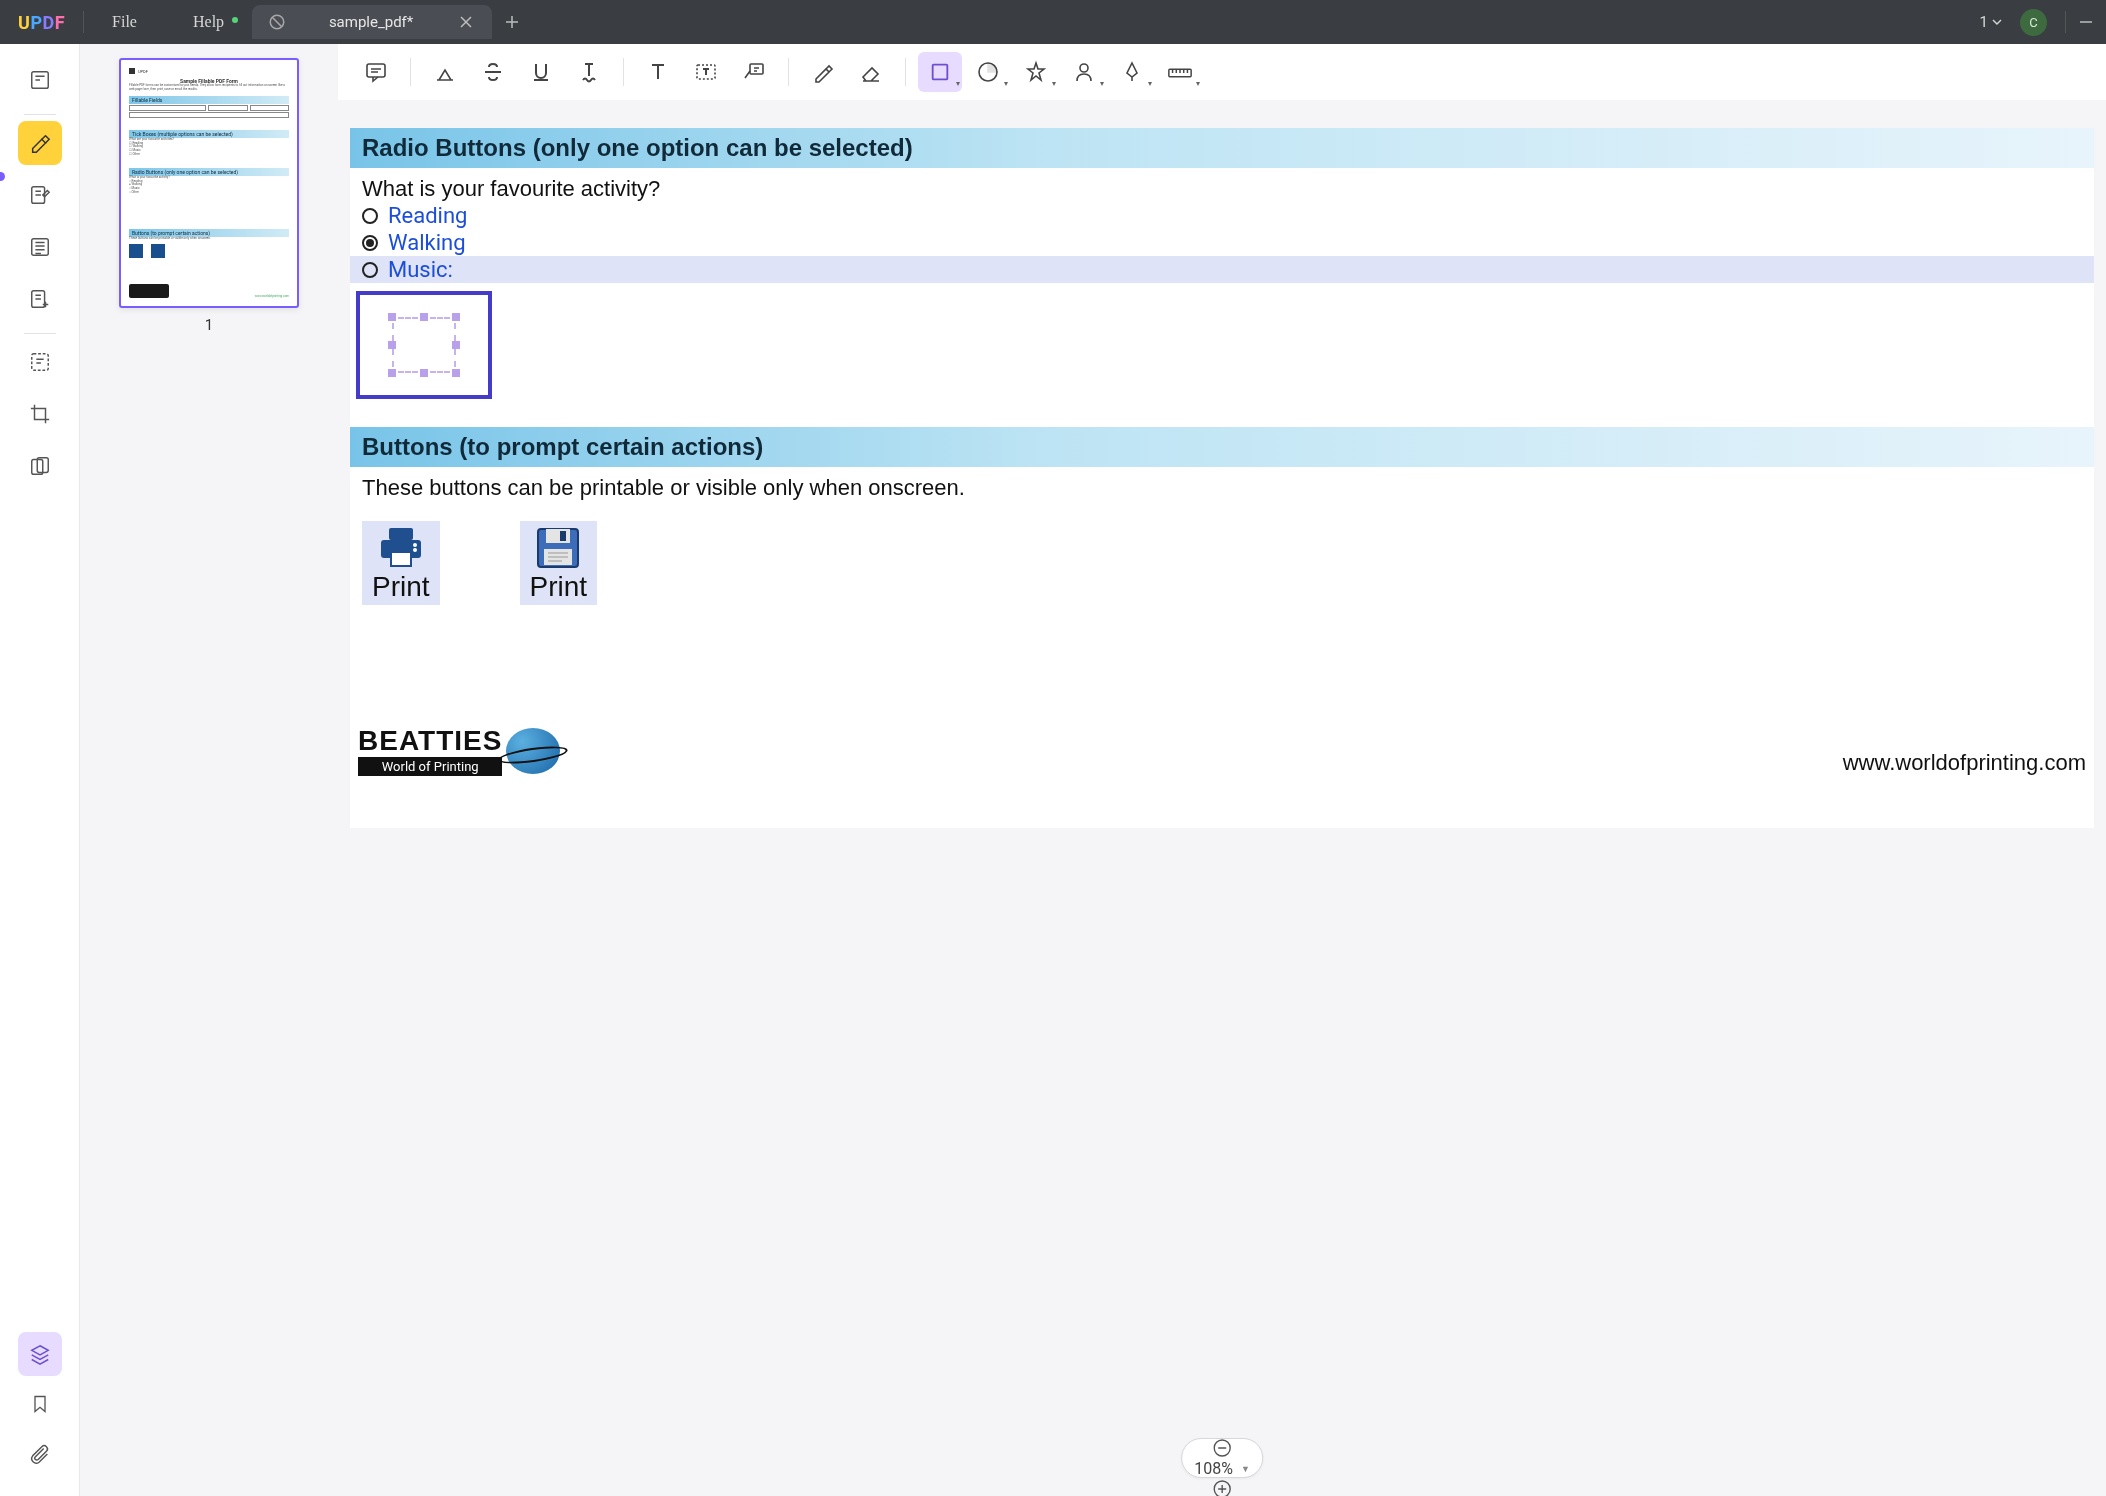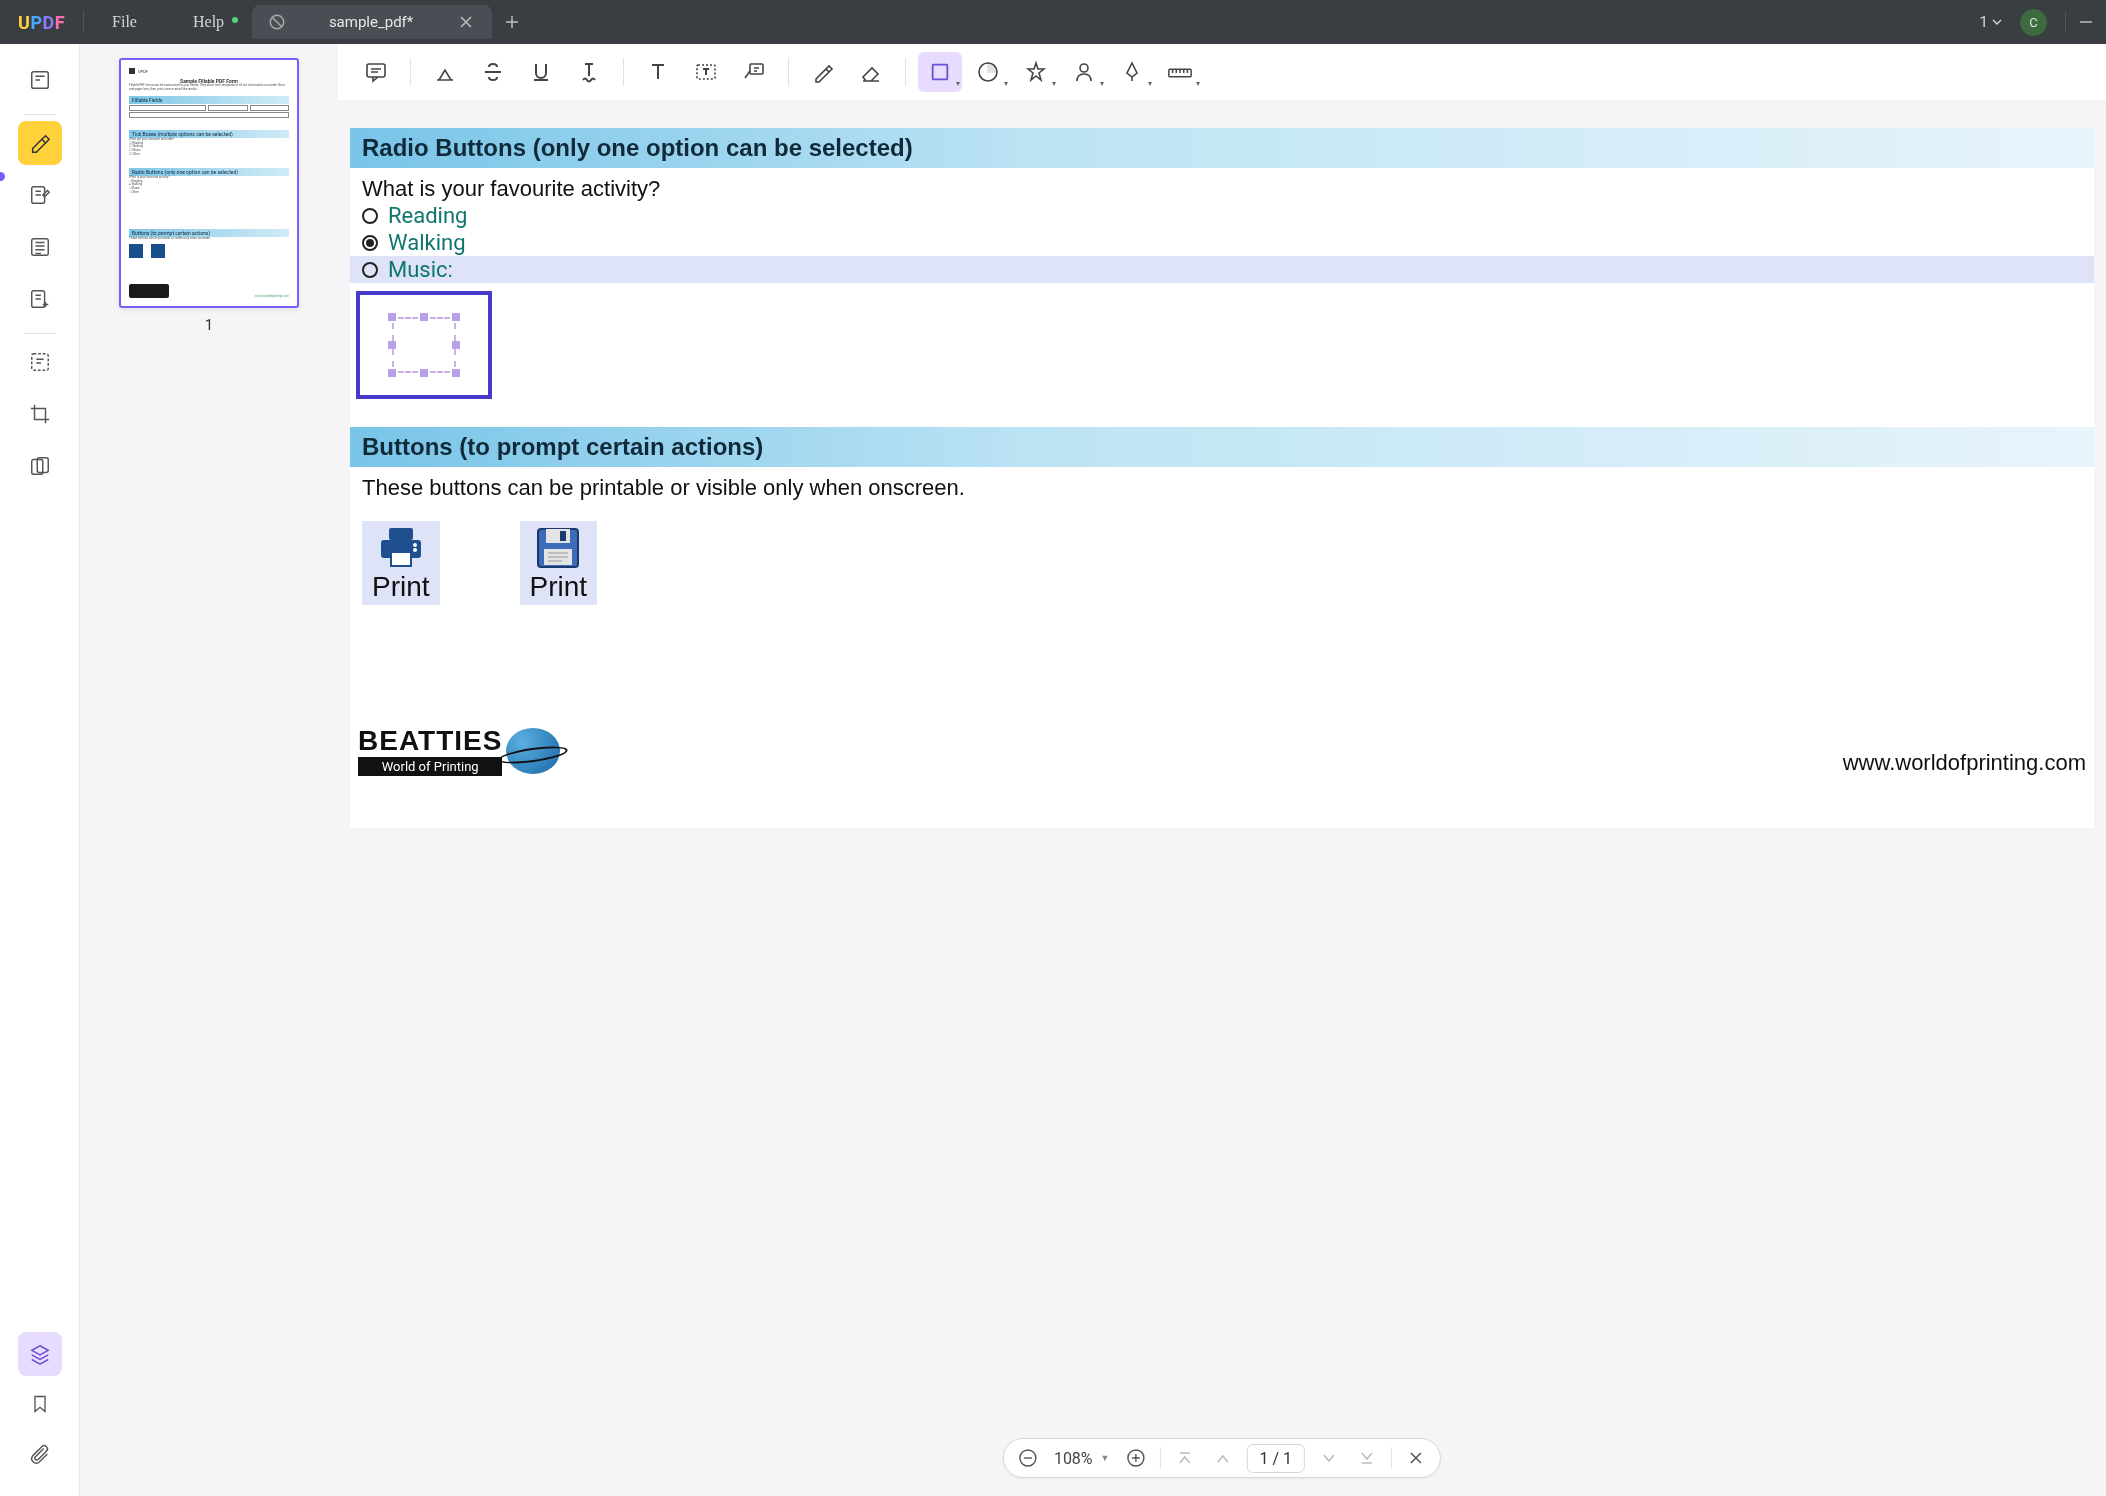--- a/index.html
+++ b/index.html
@@ -148,21 +148,21 @@
   font-size:24px;
   padding: 6px 12px;
   font-family: "Arial", sans-serif;
 }
 .body-text { font-size:22px; padding: 8px 12px 0 12px; color:#111; font-family:"Arial Black","Arial",sans-serif; font-weight:500;}
 .question { font-size:22px; }
 .radio-row {
   display:flex; align-items:center; gap:10px;
   padding: 1px 12px;
   font-size:22px;
-  color:#0f766e;
+  color:#1d4ed8;
 }
 .radio-circle {
   width:16px; height:16px; border:2px solid #222; border-radius:50%;
   display:flex; align-items:center; justify-content:center;
 }
 .radio-circle.checked::after { content:''; width:8px; height:8px; background:#222; border-radius:50%; }
 .other-row { background:#dfe3f8; }
 .other-row .radio-label{ padding-right:8px;}
 .selected-annot {
   margin: 8px 0 0 6px;
@@ -195,20 +195,21 @@
   position:absolute;
   bottom:18px; left:50%; transform:translateX(-50%);
   display:flex; align-items:center;
   background:#fff;
   border:1px solid #d7d7dc;
   border-radius: 22px;
   height:40px;
   padding: 0 6px;
   gap:2px;
   box-shadow: 0 1px 3px rgba(0,0,0,0.05);
+  flex-direction: column;
 }
 .pc-btn { width:36px; height:36px; display:flex; align-items:center; justify-content:center; color:#555; cursor:pointer;}
 .pc-btn.dim { color:#bcbcc0;}
 .pc-sep { width:1px; height:22px; background:#e2e2e6; margin:0 4px;}
 .zoom-display { display:flex; align-items:center; gap:8px; padding:0 6px; color:#444; font-size:16px;}
 .zoom-display .caret{ font-size:9px; color:#888;}
 .page-input {
   border:1px solid #d7d7dc;
   border-radius:6px;
   padding: 4px 12px;

